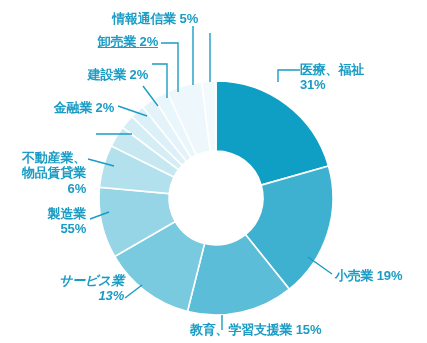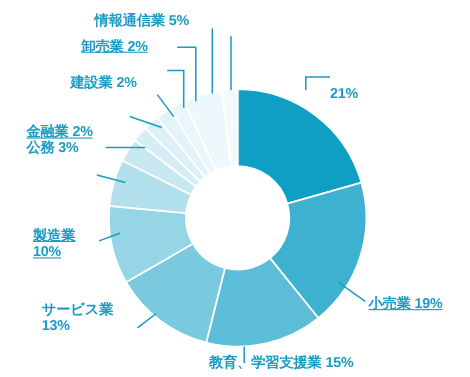--- a/index.html
+++ b/index.html
@@ -34,21 +34,21 @@
     letter-spacing: -0.2px;
   }
   .label .pct {
     font-size: 13px;
   }
   .label.two-line {
     white-space: normal;
     text-align: right;
   }
   .lbl-right { text-align: left; }
-  .lbl-left  { text-align: left; }
+  .lbl-left  { text-align: right; }
   .lbl-center { text-align: center; }
 </style>
 </head>
 <body>
 
 <div id="chart-root">
 
   <svg id="donut-svg" viewBox="0 0 427 343">
     <g id="slices-group">
         <path d="M 216 81 A 117 117 0 0 1 328.5336002512198 165.9814301615663 L 261.2058052291225 185.1378394666121 A 47 47 0 0 0 216 151 Z" fill="#109fc4" stroke="#ffffff" stroke-width="1.6"></path>
@@ -89,51 +89,52 @@
 
       <path d="M 178 92 L 178 43 L 161 43" fill="none" stroke="#1b9cc4" stroke-width="1.4"></path>
 
       <path d="M 193 85 L 193 26" fill="none" stroke="#1b9cc4" stroke-width="1.4"></path>
 
       <path d="M 210 82 L 210 33" fill="none" stroke="#1b9cc4" stroke-width="1.4"></path>
     </g>
   </svg>
 
   <div class="label lbl-right" style="left:300px; top:62px;">
-    <br>
-    <span class="pct">21%</span>
+    <span>医療、福祉</span><br>
+    <span class="pct">31%</span>
   </div>
 
-  <div class="label lbl-right" style="left:335px; top:268px;text-decoration:underline;">
+  <div class="label lbl-right" style="left:335px; top:268px;">
     <span>小売業</span>
     <span class="pct">19%</span>
   </div>
 
   <div class="label lbl-center" style="left:150px; top:322px;padding-left:40px;">
     <span>教育、学習支援業</span>
     <span class="pct">15%</span>
   </div>
 
-  <div class="label lbl-left" style="left:38px; top:273px; width:86px;">
+  <div class="label lbl-left" style="left:38px; top:273px; width:86px;font-style:italic;">
     <span>サービス業</span><br>
     <span class="pct">13%</span>
   </div>
 
-  <div class="label lbl-left" style="left:30px; top:206px; width:56px;text-decoration:underline;">
+  <div class="label lbl-left" style="left:30px; top:206px; width:56px;">
     <span>製造業</span><br>
-    <span class="pct">10%</span>
+    <span class="pct">55%</span>
+  </div>
+
+  <div class="label two-line" style="left:2px; top:150px; width:84px;">
+    <span>不動産業、</span><br>
+    <span>物品賃貸業</span>
+    <span class="pct">6%</span>
   </div>
 
 
-  <div class="label lbl-left" style="left:24px; top:126px; width:68px;">
-    <span>公務</span>
-    <span class="pct">3%</span>
-  </div>
-
-  <div class="label lbl-left" style="left:24px; top:112px; width:90px;text-decoration:underline;">
+  <div class="label lbl-left" style="left:24px; top:100px; width:90px;">
     <span>金融業</span>
     <span class="pct">2%</span>
   </div>
 
 
   <div class="label lbl-left" style="left:64px; top:55px; width:84px;margin-top:12px;">
     <span>建設業</span>
     <span class="pct">2%</span>
   </div>
 

